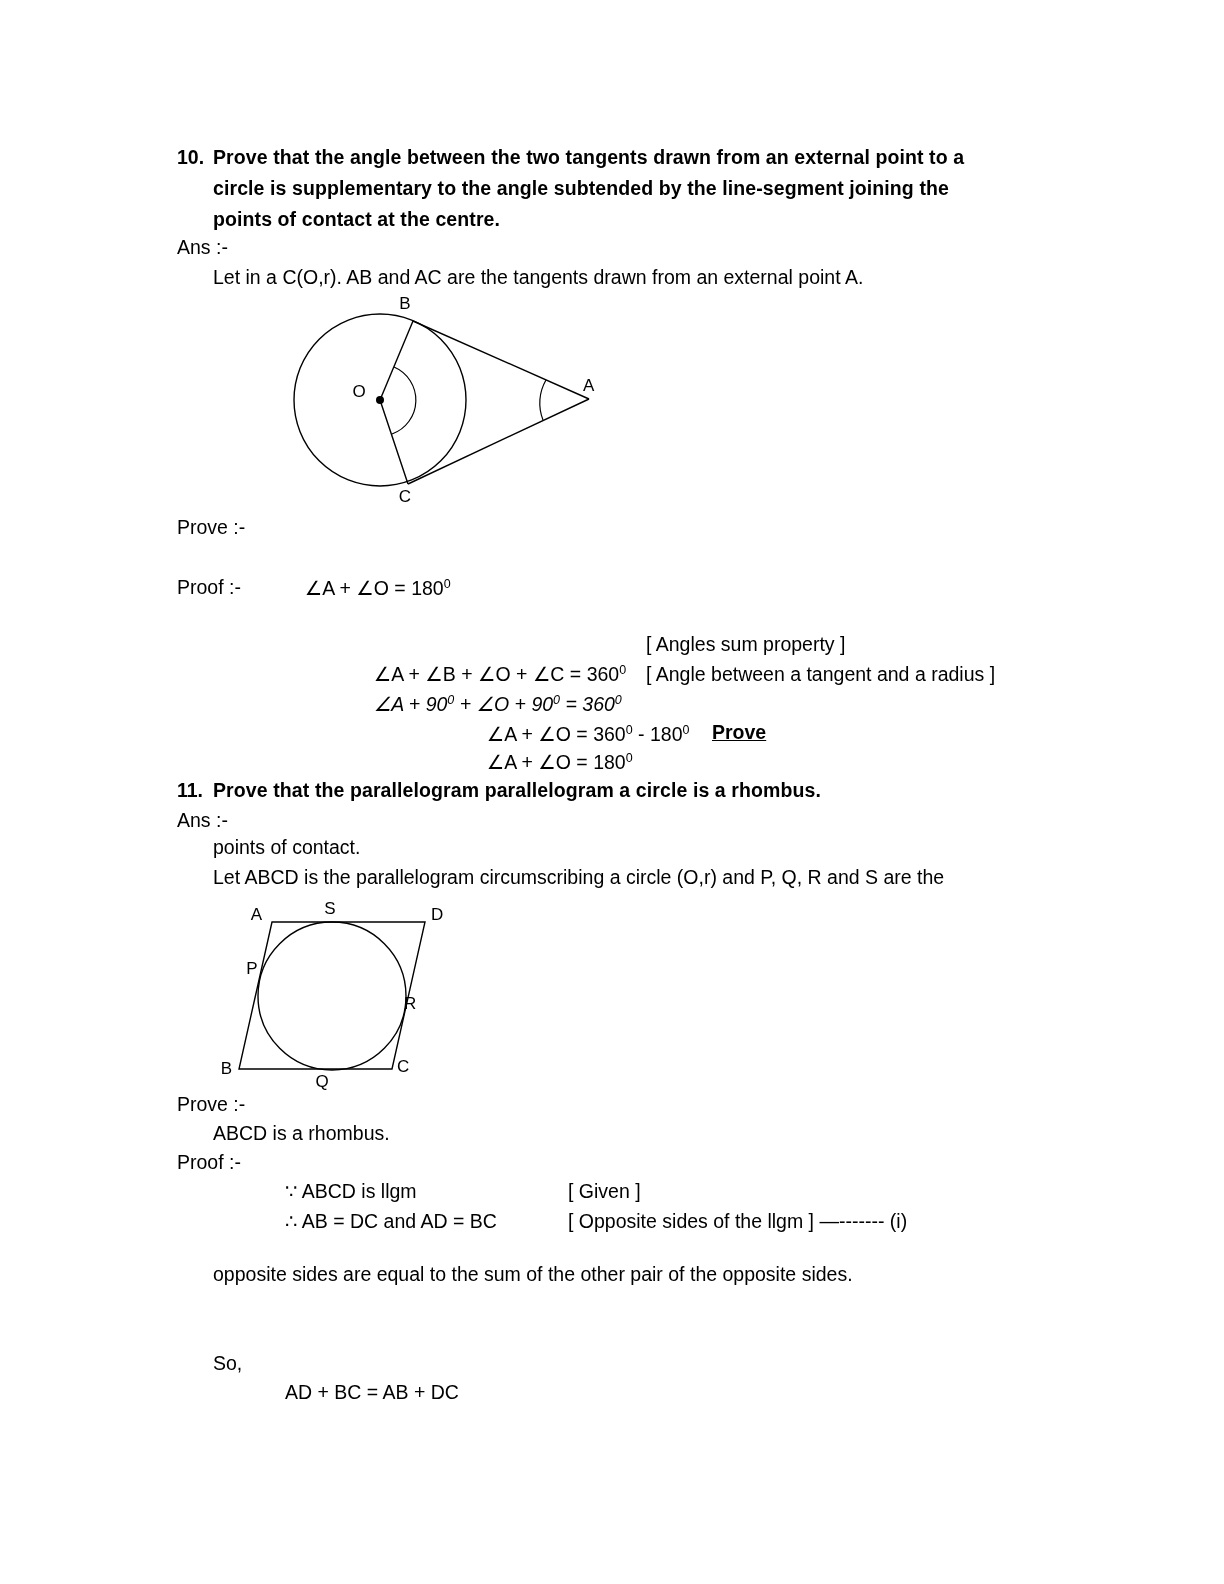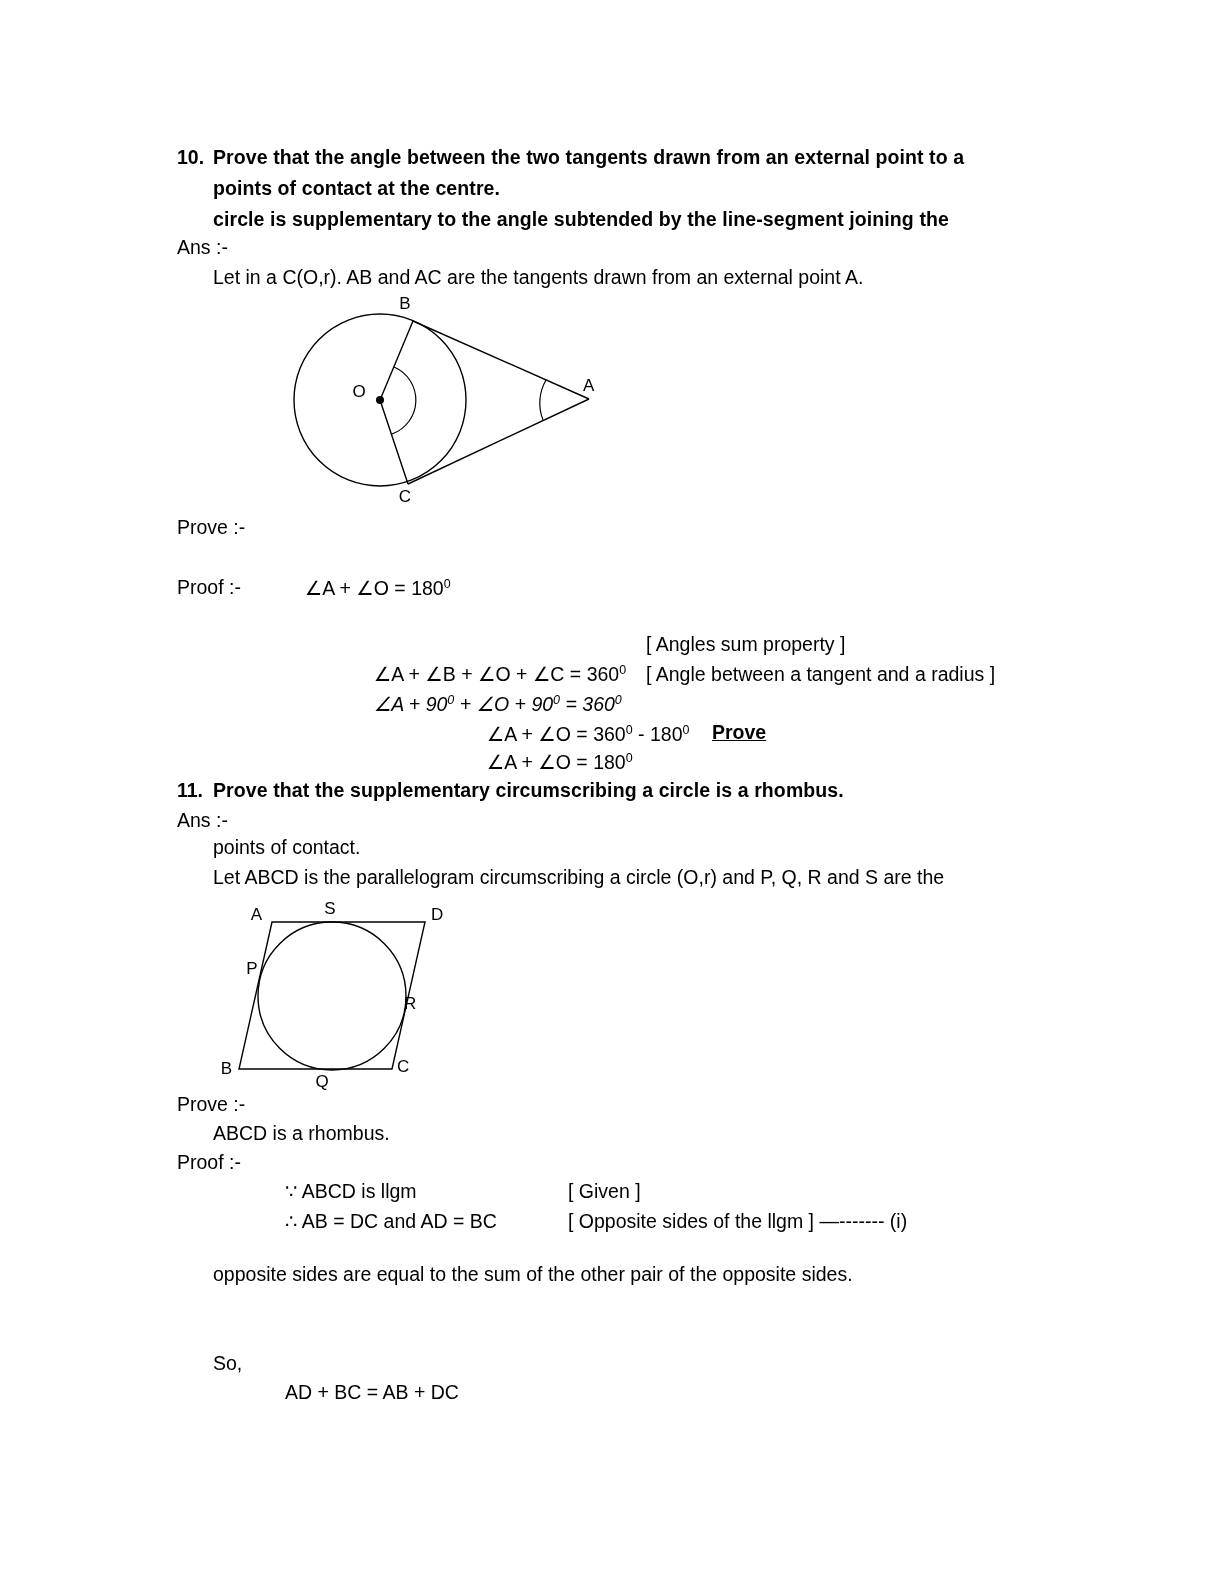--- a/index.html
+++ b/index.html
@@ -62,22 +62,22 @@
   }
 </style>
 </head>
 <body>
 
 <div class="page">
 
   <div class="q-num" style="left:177px; top:142px;">10.</div>
   <div class="q-block" style="left:213px; top:142px; width:850px;">
     <div>Prove that the angle between the two tangents drawn from an external point to a</div>
+    <div>circle is supplementary to the angle subtended by the line-segment joining the</div>
     <div>points of contact at the centre.</div>
-    <div>circle is supplementary to the angle subtended by the line-segment joining the</div>
   </div>
 
   <div class="txt" style="left:177px; top:232px;">Ans :-</div>
 
   <div class="txt" style="left:213px; top:262px;">Let in a C(O,r). AB and AC are the tangents drawn from an external point A.</div>
 
   <div class="fig" style="left:275px; top:292px;">
     <svg width="340" height="215" viewBox="0 0 340 215">
 
       <circle cx="105" cy="108" r="86" fill="none" stroke="#000000" stroke-width="1.4"></circle>
@@ -126,21 +126,21 @@
     <span>∠A + ∠O = 360</span><span class="sup">0</span><span> - 180</span><span class="sup">0</span>
   </div>
 
   <div class="txt" style="left:465px; top:717px;">
     <span>∠A + ∠O = 180</span><span class="sup">0</span>
   </div>
   <div class="txt bold uline" style="left:712px; top:717px;">Prove</div>
 
   <div class="q-num" style="left:177px; top:775px;">11.</div>
   <div class="q-block" style="left:213px; top:775px; width:850px;">
-    <div>Prove that the supplementary circumscribing a circle is a rhombus.</div>
+    <div>Prove that the parallelogram parallelogram a circle is a rhombus.</div>
   </div>
 
   <div class="txt" style="left:177px; top:805px;">Ans :-</div>
 
   <div class="txt-wrap" style="left:213px; top:832px; width:850px;">
     <div>points of contact.</div>
     <div>Let ABCD is the parallelogram circumscribing a circle (O,r) and P, Q, R and S are the</div>
   </div>
 
   <div class="fig" style="left:222px; top:890px;">

